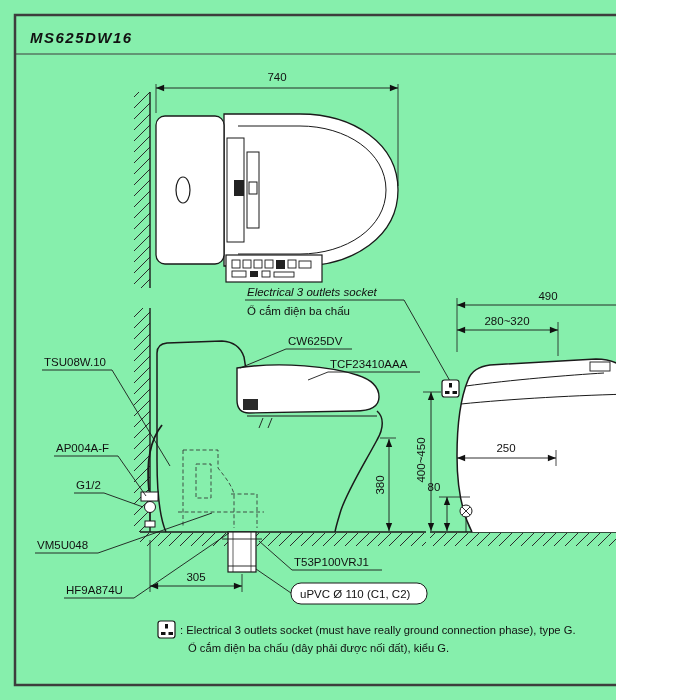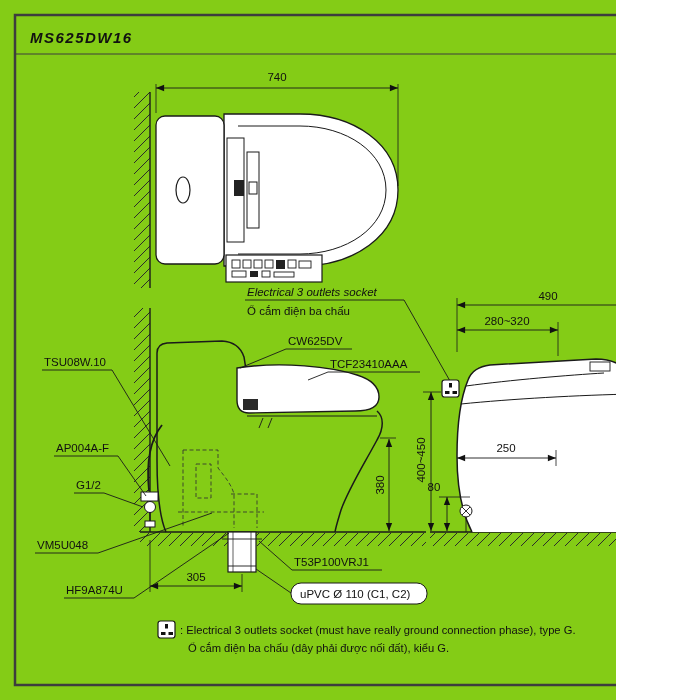--- a/index.html
+++ b/index.html
@@ -1,16 +1,16 @@
 <!DOCTYPE html>
 <html><head>
 <meta charset="utf-8">
 <style>
   html,body{margin:0;padding:0;background:#fff;}
-  .page{position:relative;width:616px;height:700px;background:#84cc16;overflow:hidden;}
+  .page{position:relative;width:616px;height:700px;background:#86efac;overflow:hidden;}
   svg{position:absolute;left:0;top:0;font-family:"Liberation Sans",sans-serif;}
   text{fill:#111;font-size:11.5px;}
   .title-t{font-size:15px;font-weight:bold;font-style:italic;letter-spacing:1.5px;}
   .it{font-style:italic;}
   .ft{font-size:11.2px;}
   .mid{text-anchor:middle;}
 </style>
 </head>
 <body>
 

